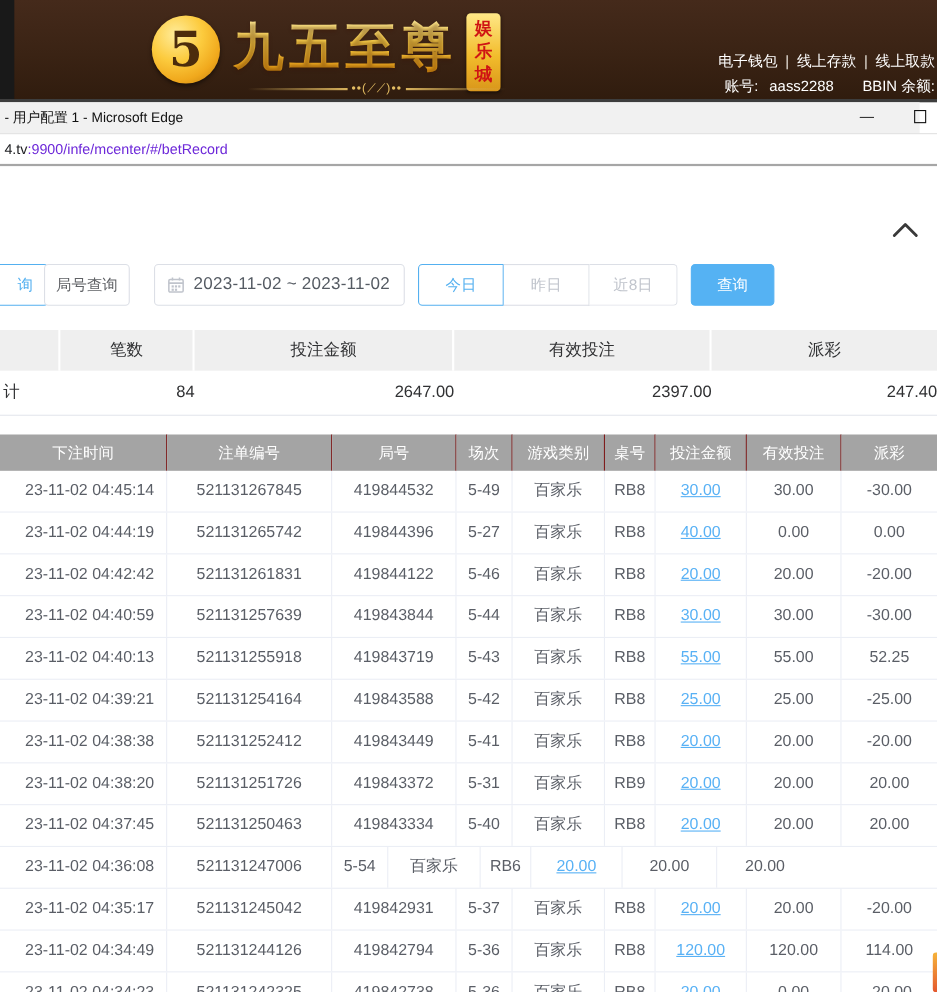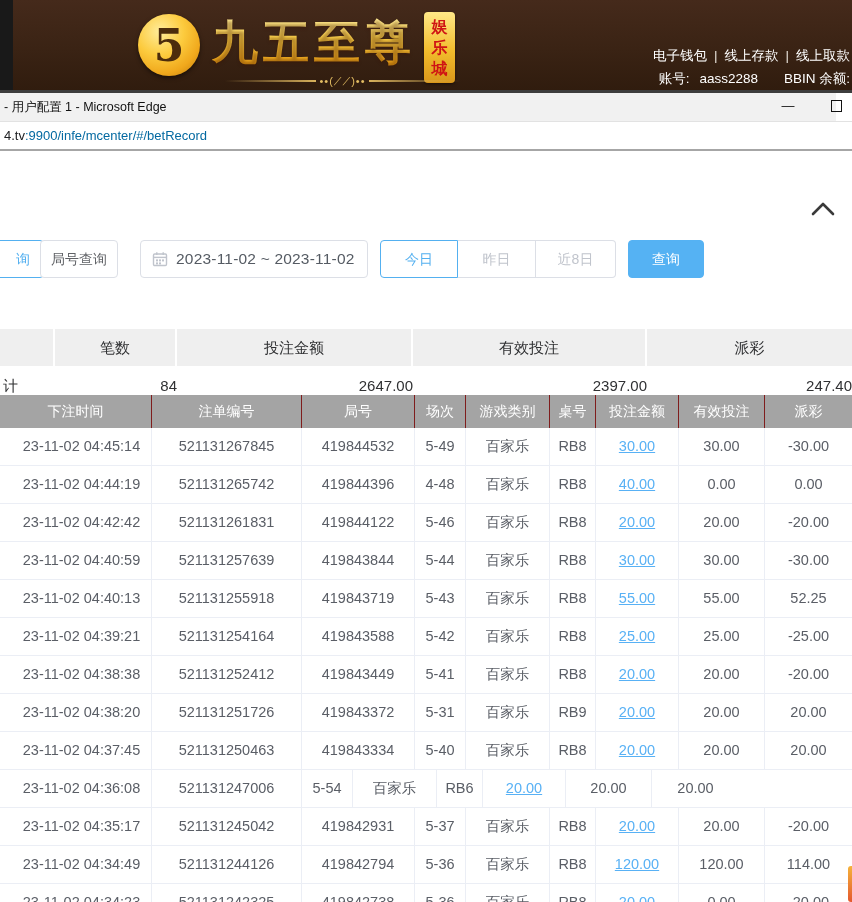--- a/index.html
+++ b/index.html
@@ -43,21 +43,21 @@
   .titlebar .title { position:absolute; left:4px; top:0; line-height:28px; }
   .cap-btn { position:absolute; top:0; width:28px; height:28px; text-align:center; line-height:26px;
              font-size:13px; color:#111; cursor:default; }
   .cap-min { left:774px; }
   .cap-max { left:822px; }
   .cap-max .sq { display:inline-block; width:11px; height:12px; border:1.6px solid #111; margin-top:7px; }
   .urlbar { position:absolute; left:0; top:121px; width:852px; height:30px; background:#fff;
             border-top:1px solid #e2e2e2; border-bottom:2px solid #a6a6a6;
             font-size:13px; line-height:27px; white-space:nowrap; }
   .urlbar .host { color:#202124; margin-left:4px; }
-  .urlbar .path { color:#0369a1; }
+  .urlbar .path { color:#6d28d9; }
 
   
   .content { position:absolute; left:0; top:153px; width:852px; height:749px; background:#fff; }
   .chevron-up { position:absolute; left:810px; top:199px; width:26px; height:20px; cursor:pointer; }
 
   .btn { position:absolute; height:38px; border:1px solid #dcdfe6; border-radius:4px; background:#fff;
          font-size:14px; color:#606266; text-align:center; line-height:36px; cursor:pointer; }
   .btn.blue-outline { border-color:#54b0f0; color:#54b0f0; }
   .btn-time { left:-60px; top:240px; width:104px; text-align:right; padding-right:13px; }
   .btn-round { left:40px; top:240px; width:78px; }
@@ -70,21 +70,21 @@
   .gbtn { height:38px; border:1px solid #dcdfe6; border-left-width:0; background:#fff;
           font-size:14px; color:#c0c4cc; text-align:center; line-height:36px; cursor:pointer; }
   .gbtn:first-child { border-left-width:1px; border-radius:4px 0 0 4px; }
   .gbtn:last-child { border-radius:0 4px 4px 0; }
   .gbtn.active { border:1px solid #54b0f0; color:#54b0f0; }
   .g1 { width:78px; } .g2 { width:78px; } .g3 { width:80px; }
   .btn-search { left:628px; top:240px; width:76px; background:#55b2f3; border-color:#55b2f3; color:#fff; }
 
   
   .summary { position:absolute; left:0; top:300px; width:852px; }
-  .sum-head { display:flex;margin-top:29px; }
+  .sum-head { display:flex; }
   .sum-head .cell { height:37px; background:#efefef; border-right:2px solid #fff;
                     font-size:15px; color:#303133; text-align:center; line-height:37px; }
   .sum-head .cell:last-child { border-right:none; }
   .sum-body { display:flex; border-bottom:1px solid #e4e7ed; }
   .sum-body .cell { height:40px; font-size:15px; color:#303133; text-align:right; line-height:40px; }
   .s-label { width:55px; } .s-count { width:122px; } .s-bet { width:236px; }
   .s-valid { width:234px; } .s-payout { width:205px; }
   .sum-body .s-label { text-align:left; padding-left:3px; }
 
   
@@ -220,21 +220,21 @@
           <div class="cell c-game">百家乐</div>
           <div class="cell c-table">RB8</div>
           <div class="cell c-bet"><span class="bet-link">30.00</span></div>
           <div class="cell c-valid">30.00</div>
           <div class="cell c-payout neg">-30.00</div>
         </div>
         <div class="trow">
           <div class="cell c-time">23-11-02 04:44:19</div>
           <div class="cell c-order">521131265742</div>
           <div class="cell c-round">419844396</div>
-          <div class="cell c-session">4-48</div>
+          <div class="cell c-session">5-27</div>
           <div class="cell c-game">百家乐</div>
           <div class="cell c-table">RB8</div>
           <div class="cell c-bet"><span class="bet-link">40.00</span></div>
           <div class="cell c-valid">0.00</div>
           <div class="cell c-payout">0.00</div>
         </div>
         <div class="trow">
           <div class="cell c-time">23-11-02 04:42:42</div>
           <div class="cell c-order">521131261831</div>
           <div class="cell c-round">419844122</div>

